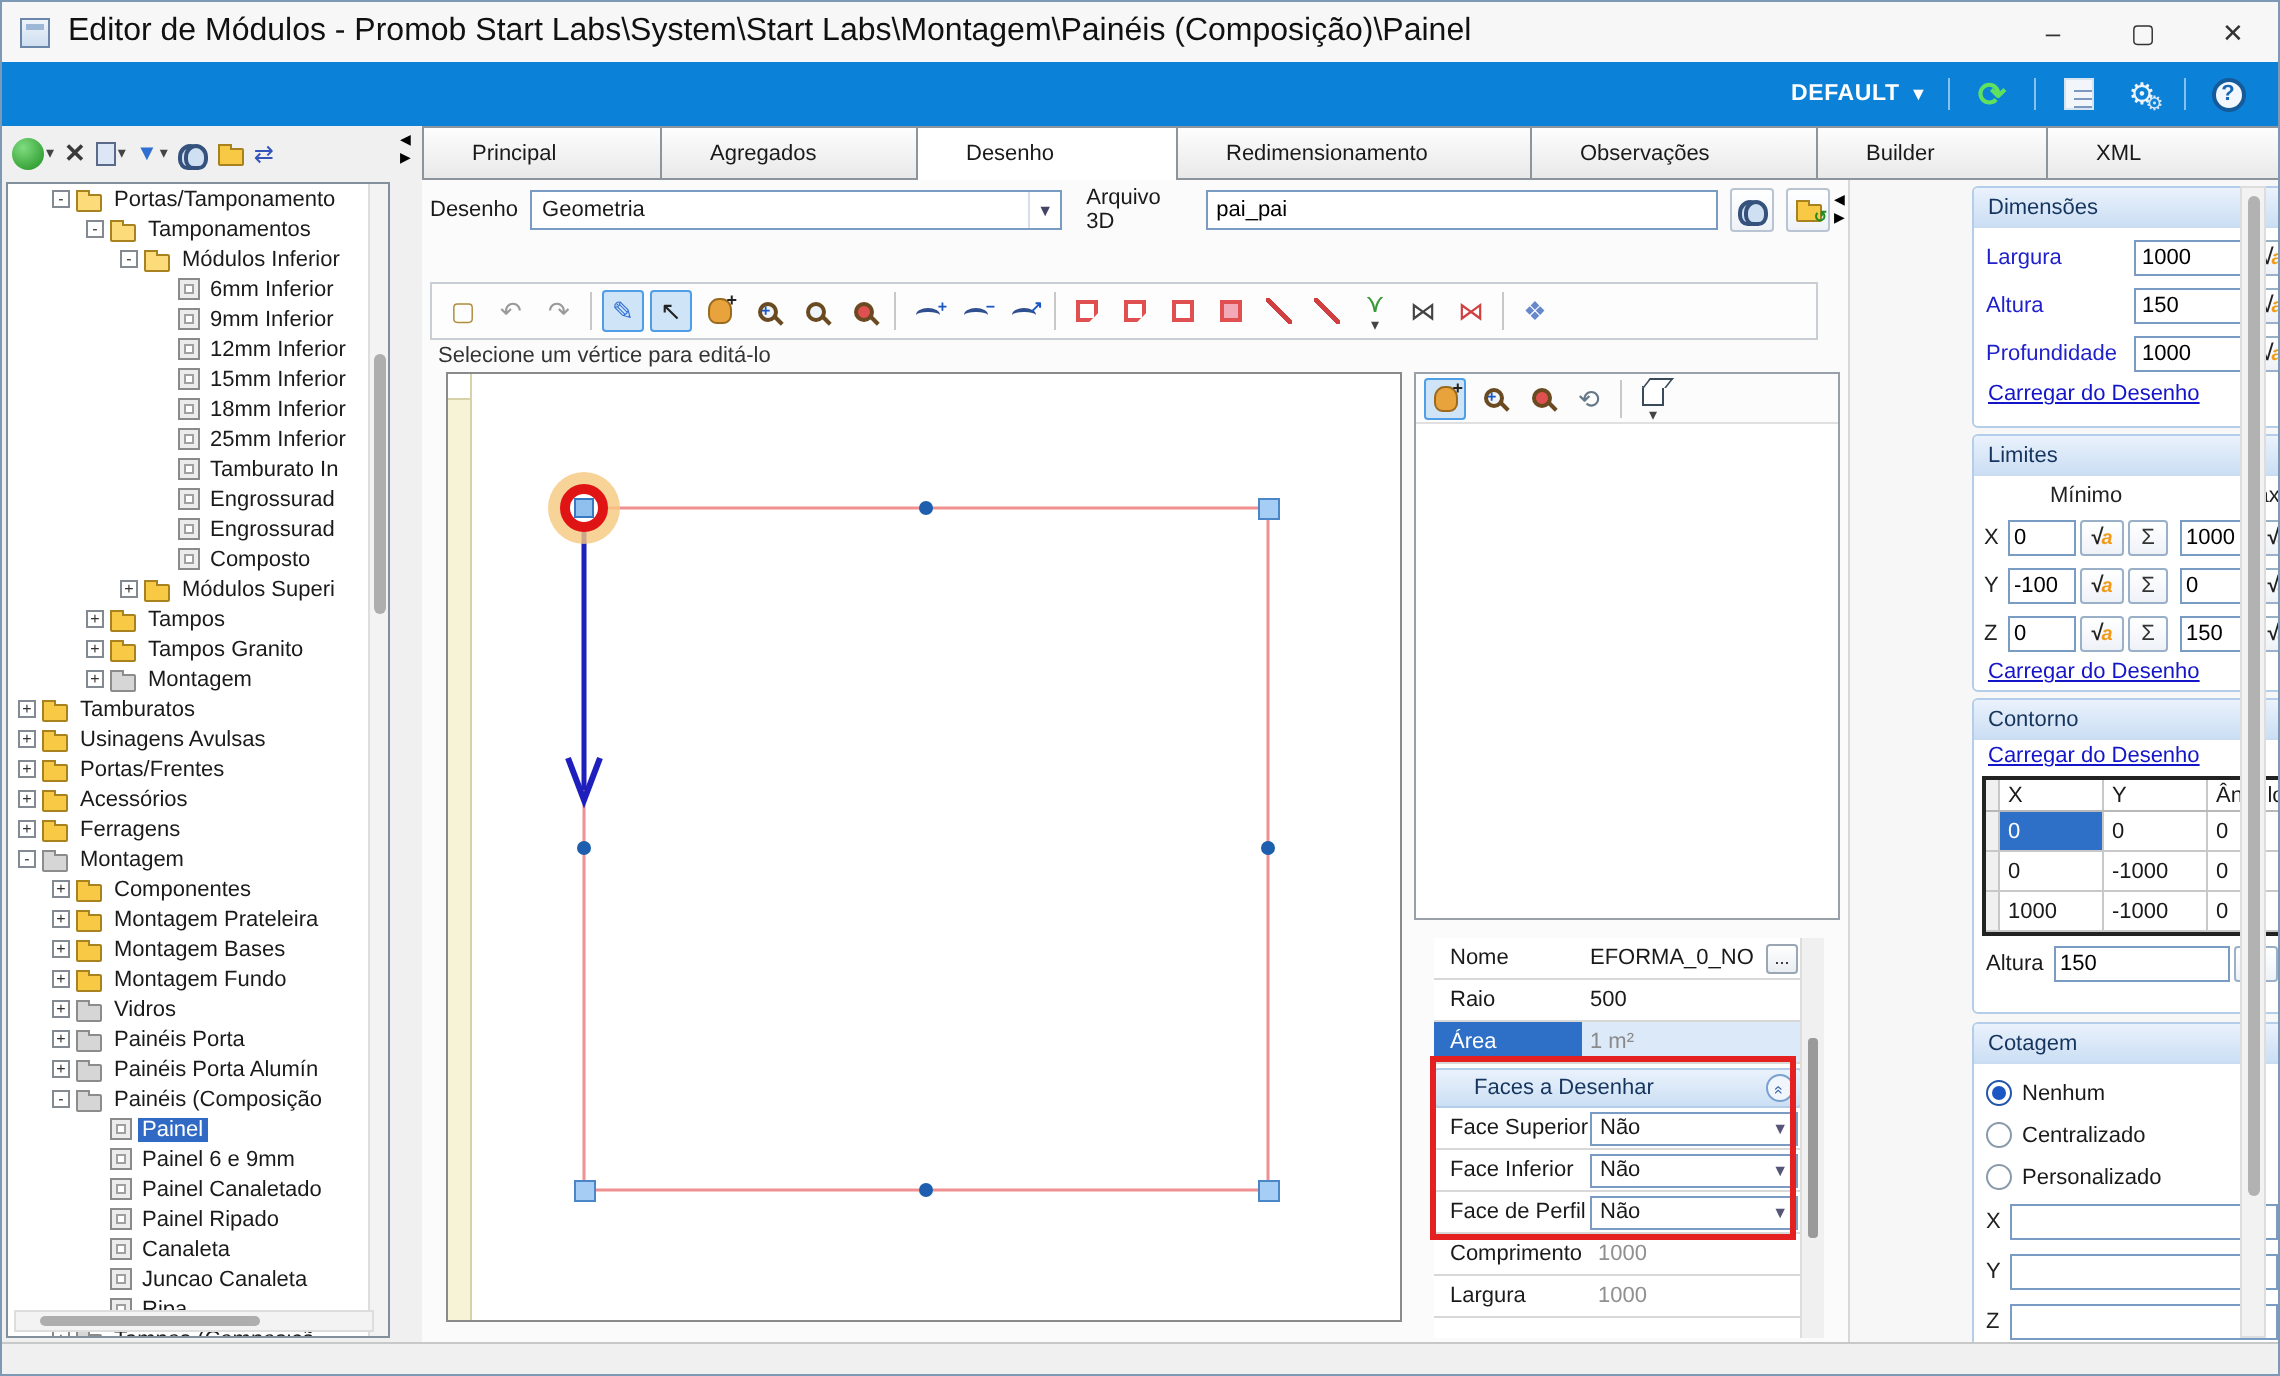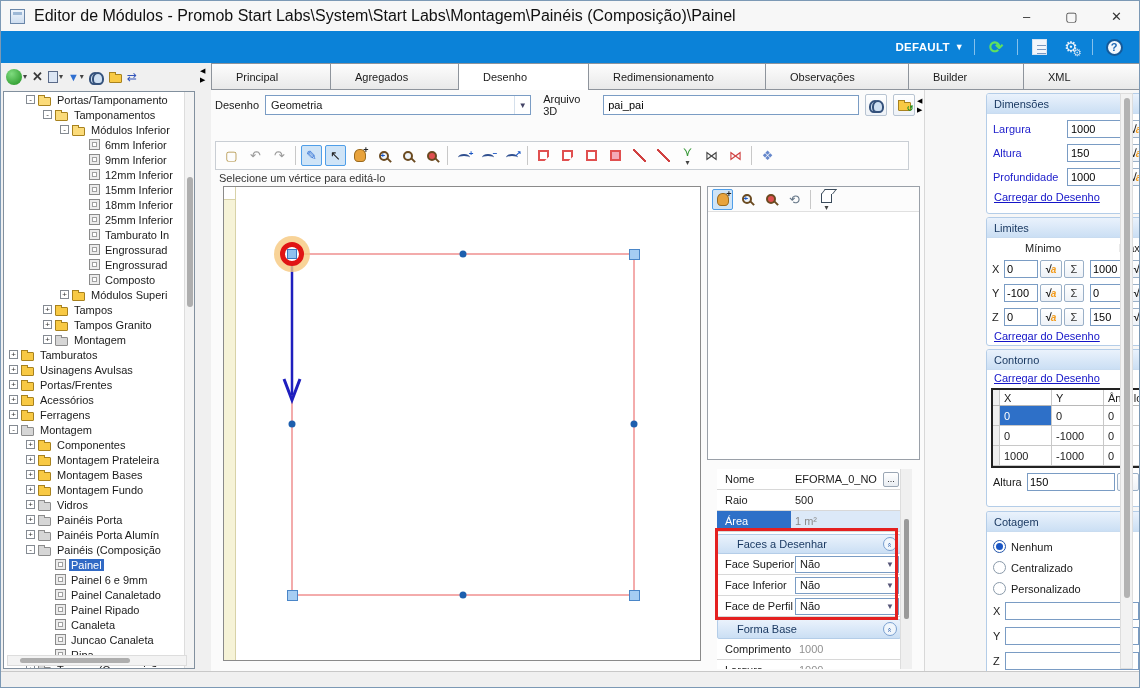--- a/index.html
+++ b/index.html
@@ -650,26 +650,20 @@
           <span>Não</span>
           <span class="arr">▼</span>
         </div>
       </div>
       <div class="p-row" style="height: 21px;">
         <div class="p-label" style="width: 78px;">Face de Perfil</div>
         <div class="mini-combo">
           <span>Não</span>
           <span class="arr">▼</span>
         </div>
-      </div>
-      <div class="grp-head">
-        <span>Forma Base</span>
-        <span class="chev">
-          <span>«</span>
-        </span>
       </div>
       <div class="p-row dim" style="height: 21px;">
         <div class="p-label" style="width: 78px;">Comprimento</div>
         <div class="p-value">1000</div>
       </div>
       <div class="p-row dim" style="height: 21px;">
         <div class="p-label" style="width: 78px;">Largura</div>
         <div class="p-value">1000</div>
       </div>
     </div>

